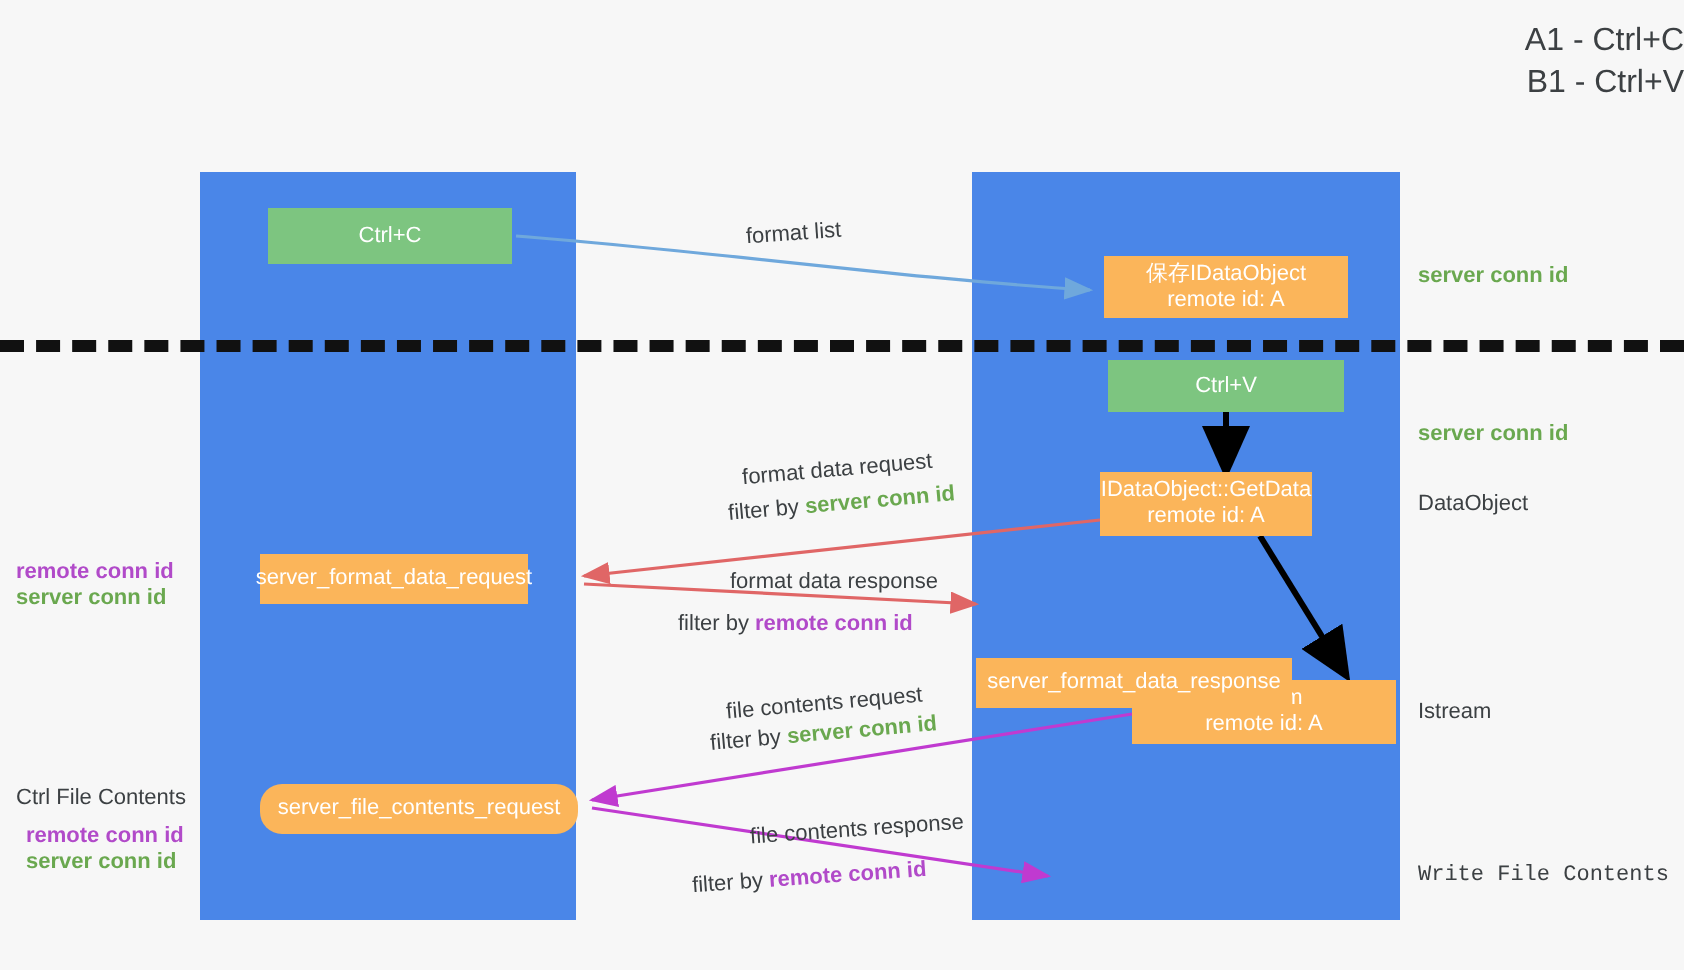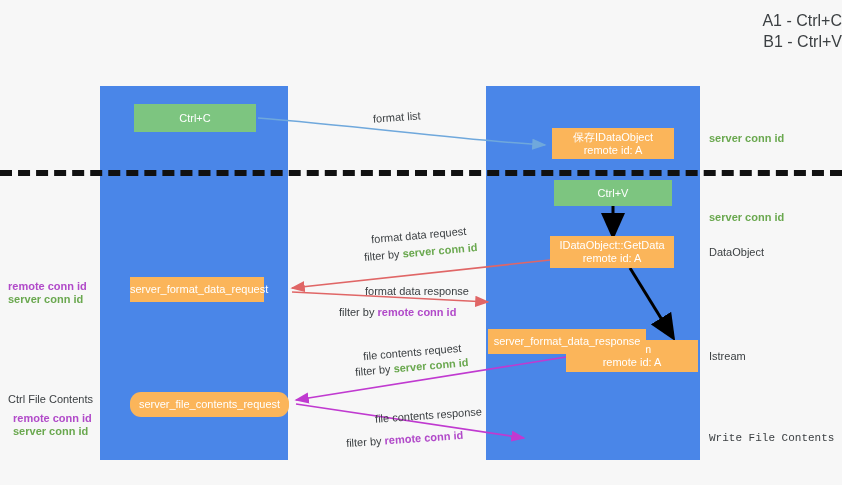--- a/index.html
+++ b/index.html
@@ -24,21 +24,21 @@
     position:absolute;text-align:center;font-size:12px;line-height:14px;color:#3c4043;
     white-space:pre;
   }
 
   
   .lane{position:absolute;background:#4a86e8;}
 
   
   .box{
     position:absolute;display:flex;flex-direction:column;
-    justify-content:center;
+    align-items:center;justify-content:center;
     color:#ffffff;font-size:11px;line-height:13px;text-align:center;
     box-sizing:border-box;white-space:pre;
   }
   .box.green{background:#7dc580;}
   .box.orange{background:#fbb councilor;}
   .box.orange{background:#fbb55a;}
 
   
   .side-label{
     position:absolute;font-size:11px;line-height:14px;white-space:pre;color:#3c4043;
@@ -119,21 +119,21 @@
 
   <div class="box orange" style="left:552px;top:128px;width:122px;height:31px;">
     <span>保存IDataObject</span>
     <span>remote id: A</span>
   </div>
 
   <div class="box green" style="left:554px;top:180px;width:118px;height:26px;">
     <span>Ctrl+V</span>
   </div>
 
-  <div class="box orange" style="left:550px;top:236px;width:124px;height:32px;">
+  <div class="box orange" style="left:550px;top:236px;width:106px;height:32px;">
     <span>IDataObject::GetData</span>
     <span>remote id: A</span>
   </div>
 
   <div class="box orange" style="left:566px;top:340px;width:132px;height:32px;">
     <span>IStream</span>
     <span>remote id: A</span>
   </div>
 
   <div class="box orange" style="left:130px;top:277px;width:134px;height:25px;">

